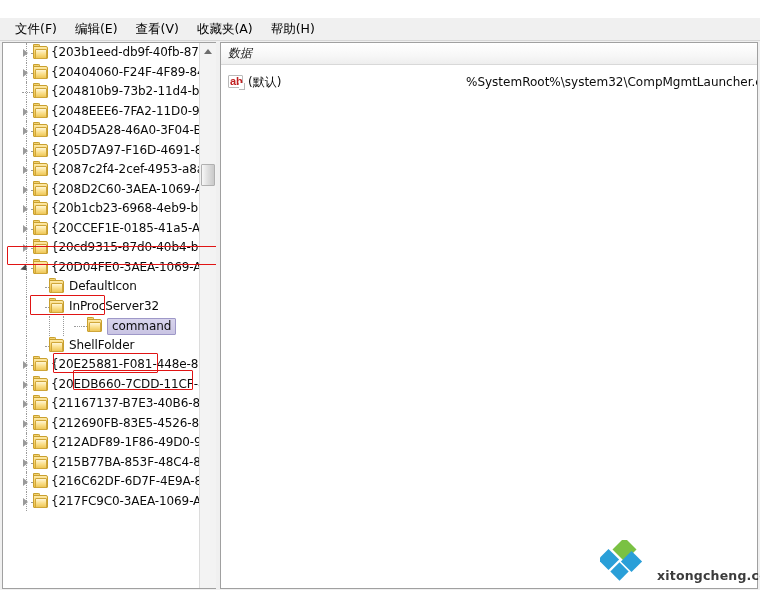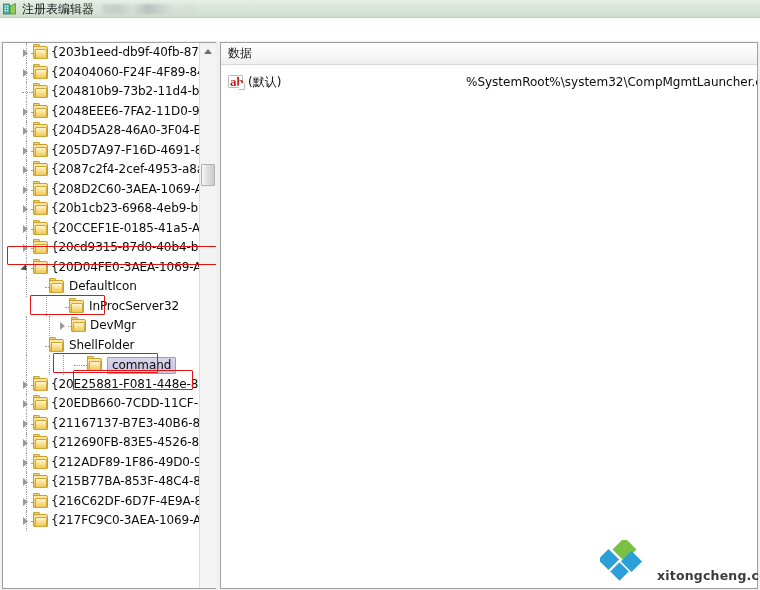--- a/index.html
+++ b/index.html
@@ -258,23 +258,23 @@
   .cell { position: absolute; white-space: nowrap; line-height: 20px; }
   .ab-icon {
     position: absolute;
     width: 15px; height: 13px;
     background: #ffffff;
     border: 1px solid #b9b9b9;
     border-radius: 1px;
   }
   .ab-icon span {
     position: absolute; left: 1px; top: -1px;
-    font-size: 13px; font-weight: bold;
+    font-size: 11px; font-weight: bold;
     color: #c02020;
-    font-family: Liberation Serif, serif;
+    font-family: Liberation Sans, sans-serif;
     line-height: 13px;
   }
   .ab-icon::after {
     content: "";
     position: absolute; left: 10px; top: 7px;
     width: 5px; height: 6px;
     background: #ffffff;
     border-right: 1px solid #b9b9b9;
     border-bottom: 1px solid #b9b9b9;
   }
@@ -302,37 +302,28 @@
     letter-spacing: 0.2px;
     font-family: "DejaVu Sans", sans-serif;
   }
   .wm-mark { position: absolute; left: 0; top: 2px; width: 52px; height: 42px; }
 </style>
 </head>
 <body>
 
 <div id="app">
 
-  <div class="titlebar">
-    <div class="title-icon">
-      <svg width="14" height="14" viewBox="0 0 14 14">
-        <rect x="0.5" y="2" width="6" height="10" fill="#4fb3a8" stroke="#1d6a63" stroke-width="0.7"></rect>
-        <rect x="1.6" y="3.2" width="1.4" height="1.4" fill="#d9f5f2"></rect>
-        <rect x="4" y="3.2" width="1.4" height="1.4" fill="#d9f5f2"></rect>
-        <rect x="1.6" y="5.6" width="1.4" height="1.4" fill="#d9f5f2"></rect>
-        <rect x="4" y="5.6" width="1.4" height="1.4" fill="#d9f5f2"></rect>
-        <rect x="1.6" y="8" width="1.4" height="1.4" fill="#d9f5f2"></rect>
-        <rect x="4" y="8" width="1.4" height="1.4" fill="#d9f5f2"></rect>
-        <path d="M7 4 L12.5 1.5 L12.5 12 L7 12 Z" fill="#8fce5a" stroke="#4d7f26" stroke-width="0.7"></path>
-      </svg>
-    </div>
-    <div class="title-text">注册表编辑器</div>
-    <div class="title-redaction"></div>
+
+  <div class="menubar">
+    <div class="menu-item">文件(F)</div>
+    <div class="menu-item">编辑(E)</div>
+    <div class="menu-item">查看(V)</div>
+    <div class="menu-item">收藏夹(A)</div>
+    <div class="menu-item">帮助(H)</div>
   </div>
-
 
   <div class="panes">
 
     <div class="tree-pane">
       <div class="tree-viewport" id="tree-viewport">
           <div class="tree-row" style="height: 19.5px;">
             <div class="vline" style="left: 23px;"></div>
             <div class="twisty collapsed" style="left: 18px; top: 5px;"></div>
             <div class="dotline" style="left: 28px; width: 2px;"></div>
             <div class="folder" style="left: 30px; top: 3px;">
@@ -467,69 +458,57 @@
             <div class="vline" style="left: 23px;"></div>
             <div class="dotline" style="left: 42px; width: 10px;"></div>
             <div class="dotline" style="left: 51px; width: 2px;"></div>
             <div class="folder" style="left: 46px; top: 3px;">
               <div class="f-tab"></div>
               <div class="f-back"></div>
               <div class="f-front"></div>
             </div>
             <div class="tree-label" style="left: 66px;">DefaultIcon</div>
           </div>
-          <div class="tree-row" style="height: 19.5px; margin-left: 20px;">
+          <div class="tree-row" style="height: 19.5px;">
             <div class="vline" style="left: 23px;"></div>
             <div class="dotline" style="left: 42px; width: 10px;"></div>
             <div class="dotline" style="left: 51px; width: 2px;"></div>
             <div class="folder" style="left: 46px; top: 3px;">
               <div class="f-tab"></div>
               <div class="f-back"></div>
               <div class="f-front"></div>
             </div>
             <div class="tree-label" style="left: 66px;">InProcServer32</div>
-          </div>
-          <div class="tree-row" style="height: 19.5px;">
-            <div class="vline" style="left: 23px;"></div>
-            <div class="vline" style="left: 46px;"></div>
-            <div class="twisty collapsed" style="left: 55px; top: 5px;"></div>
-            <div class="dotline" style="left: 65px; width: 3px;"></div>
-            <div class="folder" style="left: 68px; top: 3px;">
-              <div class="f-tab"></div>
-              <div class="f-back"></div>
-              <div class="f-front"></div>
-            </div>
-            <div class="tree-label" style="left: 87px;">DevMgr</div>
-          </div>
-          <div class="tree-row" style="height: 19.5px;">
-            <div class="vline" style="left: 23px;"></div>
-            <div class="dotline" style="left: 42px; width: 10px;"></div>
-            <div class="dotline" style="left: 51px; width: 2px;"></div>
-            <div class="folder" style="left: 46px; top: 3px;">
-              <div class="f-tab"></div>
-              <div class="f-back"></div>
-              <div class="f-front"></div>
-            </div>
-            <div class="tree-label" style="left: 66px;">ShellFolder</div>
           </div>
           <div class="tree-row" style="height: 19.5px;">
             <div class="vline" style="left: 23px;"></div>
             <div class="vline" style="left: 46px;"></div>
             <div class="vline" style="left: 60px;"></div>
             <div class="dotline" style="left: 71px; width: 10px;"></div>
             <div class="dotline" style="left: 80px; width: 4px;"></div>
             <div class="folder" style="left: 84px; top: 3px;">
               <div class="f-tab"></div>
               <div class="f-back"></div>
               <div class="f-front"></div>
             </div>
             <div class="tree-label selected" style="left: 104px; top: 2px;">command</div>
           </div>
           <div class="tree-row" style="height: 19.5px;">
             <div class="vline" style="left: 23px;"></div>
+            <div class="dotline" style="left: 42px; width: 10px;"></div>
+            <div class="dotline" style="left: 51px; width: 2px;"></div>
+            <div class="folder" style="left: 46px; top: 3px;">
+              <div class="f-tab"></div>
+              <div class="f-back"></div>
+              <div class="f-front"></div>
+            </div>
+            <div class="tree-label" style="left: 66px;">ShellFolder</div>
+          </div>
+          <div class="tree-row" style="height: 19.5px;">
+            <div class="vline" style="left: 23px;"></div>
             <div class="twisty collapsed" style="left: 18px; top: 5px;"></div>
             <div class="dotline" style="left: 28px; width: 2px;"></div>
             <div class="folder" style="left: 30px; top: 3px;">
               <div class="f-tab"></div>
               <div class="f-back"></div>
               <div class="f-front"></div>
             </div>
             <div class="tree-label" style="left: 48px;">{20E25881-F081-448e-85C9-</div>
           </div>
           <div class="tree-row" style="height: 19.5px;">
@@ -617,21 +596,21 @@
       </div>
 
       <div class="redbox" style="left:4px; top:203px; width:211px; height:19px;"></div>
       <div class="redbox" style="left:27px; top:252px; width:75px; height:20px;"></div>
       <div class="redbox" style="left:50px; top:310px; width:105px; height:20px;"></div>
       <div class="redbox" style="left:70px; top:327px; width:120px; height:20px;"></div>
     </div>
 
     <div class="list-pane">
       <div class="list-header">
-        <div class="col-head" style="width:294px; border-right:none;">数据</div>
+        <div class="col-head" style="width:294px; border-right:none;font-style:italic;">数据</div>
       </div>
 
       <div class="list-row" style="margin-top:7px;">
         <div class="ab-icon" style="left:7px; top:3px;">
           <span>ab</span>
         </div>
         <div class="cell" style="left:27px;">(默认)</div>
         <div class="cell" style="left:245px;">%SystemRoot%\system32\CompMgmtLauncher.e...</div>
       </div>
     </div>

